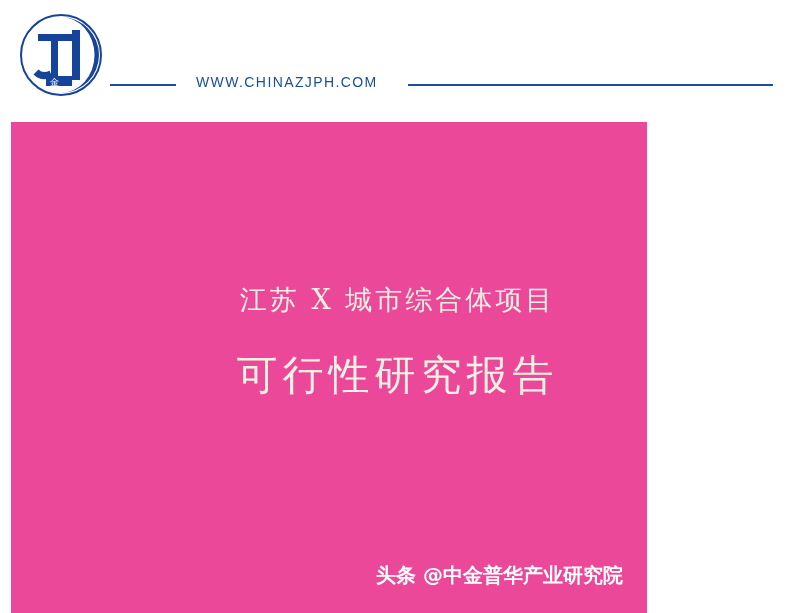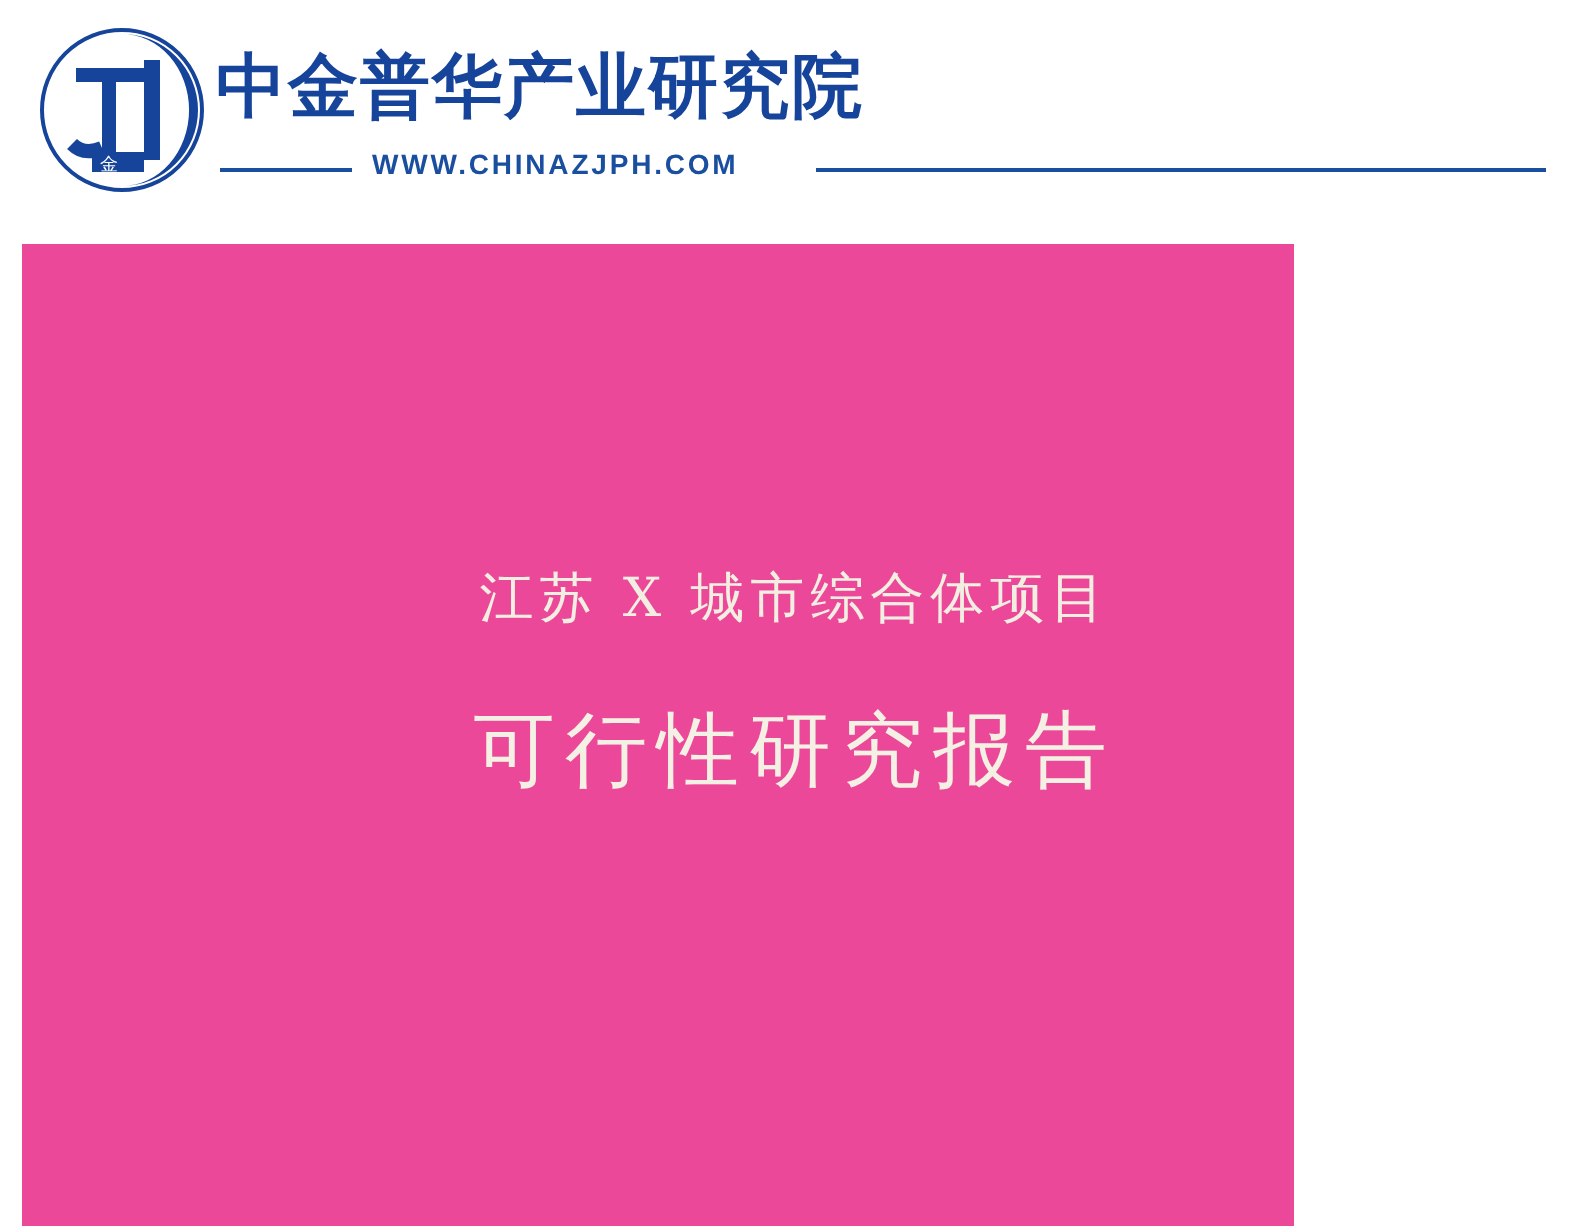--- a/index.html
+++ b/index.html
@@ -39,25 +39,25 @@
     top: 20px;
     font-family: "DejaVu Sans", sans-serif;
     font-size: 35px;
     font-weight: bold;
     color: #16449a;
     letter-spacing: 1px;
     white-space: nowrap;
   }
   .logo-url {
     position: absolute;
-    left: 186px;
+    left: 196px;
     top: 74px;
     font-family: "Liberation Sans", sans-serif;
     font-size: 14px;
-    font-weight: bold;
+    font-weight: normal;
     color: #1a4fa0;
     letter-spacing: 1.4px;
     white-space: nowrap;
   }
   .rule-left {
     position: absolute;
     left: 110px;
     top: 84px;
     width: 66px;
     height: 2px;
@@ -149,32 +149,32 @@
         <path d="M41 3 A38 38 0 0 1 41 79 A30 34 0 0 0 41 3 Z" fill="#16449a"></path>
         <rect x="18" y="20" width="34" height="7" fill="#16449a"></rect>
         <rect x="31" y="20" width="7" height="44" fill="#16449a"></rect>
         <path d="M31 60 q-9 4 -15 -2" stroke="#16449a" stroke-width="7" fill="none"></path>
         <rect x="52" y="16" width="8" height="50" fill="#16449a"></rect>
         <rect x="26" y="62" width="26" height="10" fill="#16449a"></rect>
         <text x="30" y="71" font-family="DejaVu Sans, sans-serif" font-size="9" fill="#ffffff">金</text>
       </svg>
     </div>
 
-    <div class="logo-text">中金普华产业研究院</div>
 
     <div class="rule-left"></div>
     <div class="rule-right"></div>
 
     <div class="logo-url">WWW.CHINAZJPH.COM</div>
   </div>
 
   <div class="body-panel">
     <div class="left-strip"></div>
     <div class="bottom-strip"></div>
 
     <div class="title-block">
       <div class="title-main">江苏 X 城市综合体项目</div>
       <div class="title-sub">可行性研究报告</div>
     </div>
 
+    <div class="watermark">头条 @中金普华产业研究院</div>
   </div>
 
 </div>
 
 </body></html>

